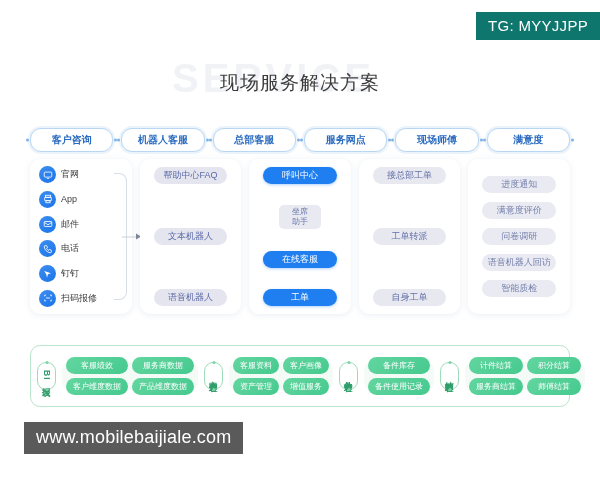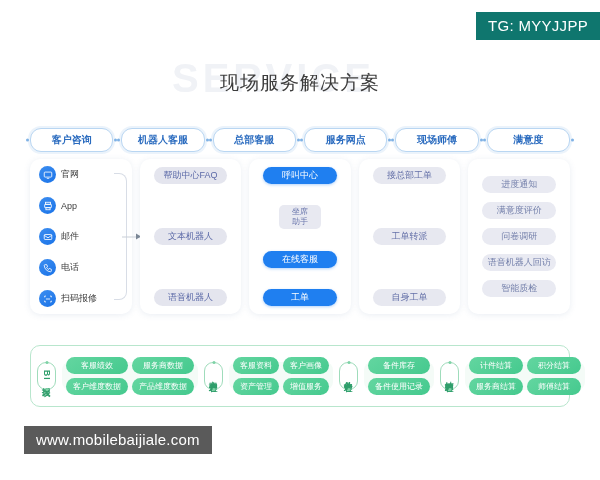--- a/index.html
+++ b/index.html
@@ -12,21 +12,21 @@
   .tg-badge{
     position:absolute;right:0;top:12px;
     background:#0f766e;color:#fff;
     font-size:15px;letter-spacing:.3px;
     padding:5px 12px 6px 12px;
     z-index:50;
   }
   .site-badge{
     position:absolute;left:24px;bottom:26px;
     background:#5a5a5a;color:#fff;
-    font-size:15px;letter-spacing:.2px;
+    font-size:18px;letter-spacing:.2px;
     padding:5px 12px 6px 12px;
     z-index:50;
   }
   .watermark{
     position:absolute;left:172px;top:56px;
     font-size:40px;font-weight:bold;letter-spacing:4px;
     color:#f0f2f6;z-index:1;user-select:none;
   }
   .title{
     position:absolute;left:0;right:0;top:70px;
@@ -215,20 +215,28 @@
           </span>
           <span class="chan-label">邮件</span>
         </div>
         <div class="chan">
           <span class="ic">
             <svg viewBox="0 0 24 24" fill="none" stroke="#fff" stroke-width="2">
               <path d="M5 4h4l2 5-2.5 1.5a12 12 0 005 5L15 13l5 2v4a2 2 0 01-2 2A16 16 0 013 6a2 2 0 012-2z"></path>
             </svg>
           </span>
           <span class="chan-label">电话</span>
+        </div>
+        <div class="chan">
+          <span class="ic">
+            <svg viewBox="0 0 24 24" fill="#fff" stroke="none">
+              <path d="M3 5l16 5-7 2.5L9.5 21 8 13 3 5z"></path>
+            </svg>
+          </span>
+          <span class="chan-label">钉钉</span>
         </div>
         <div class="chan">
           <span class="ic">
             <svg viewBox="0 0 24 24" fill="none" stroke="#fff" stroke-width="2">
               <path d="M4 8V5h3M17 5h3v3M20 16v3h-3M7 19H4v-3"></path>
               <path d="M7 12h10"></path>
             </svg>
           </span>
           <span class="chan-label">扫码报修</span>
         </div>

